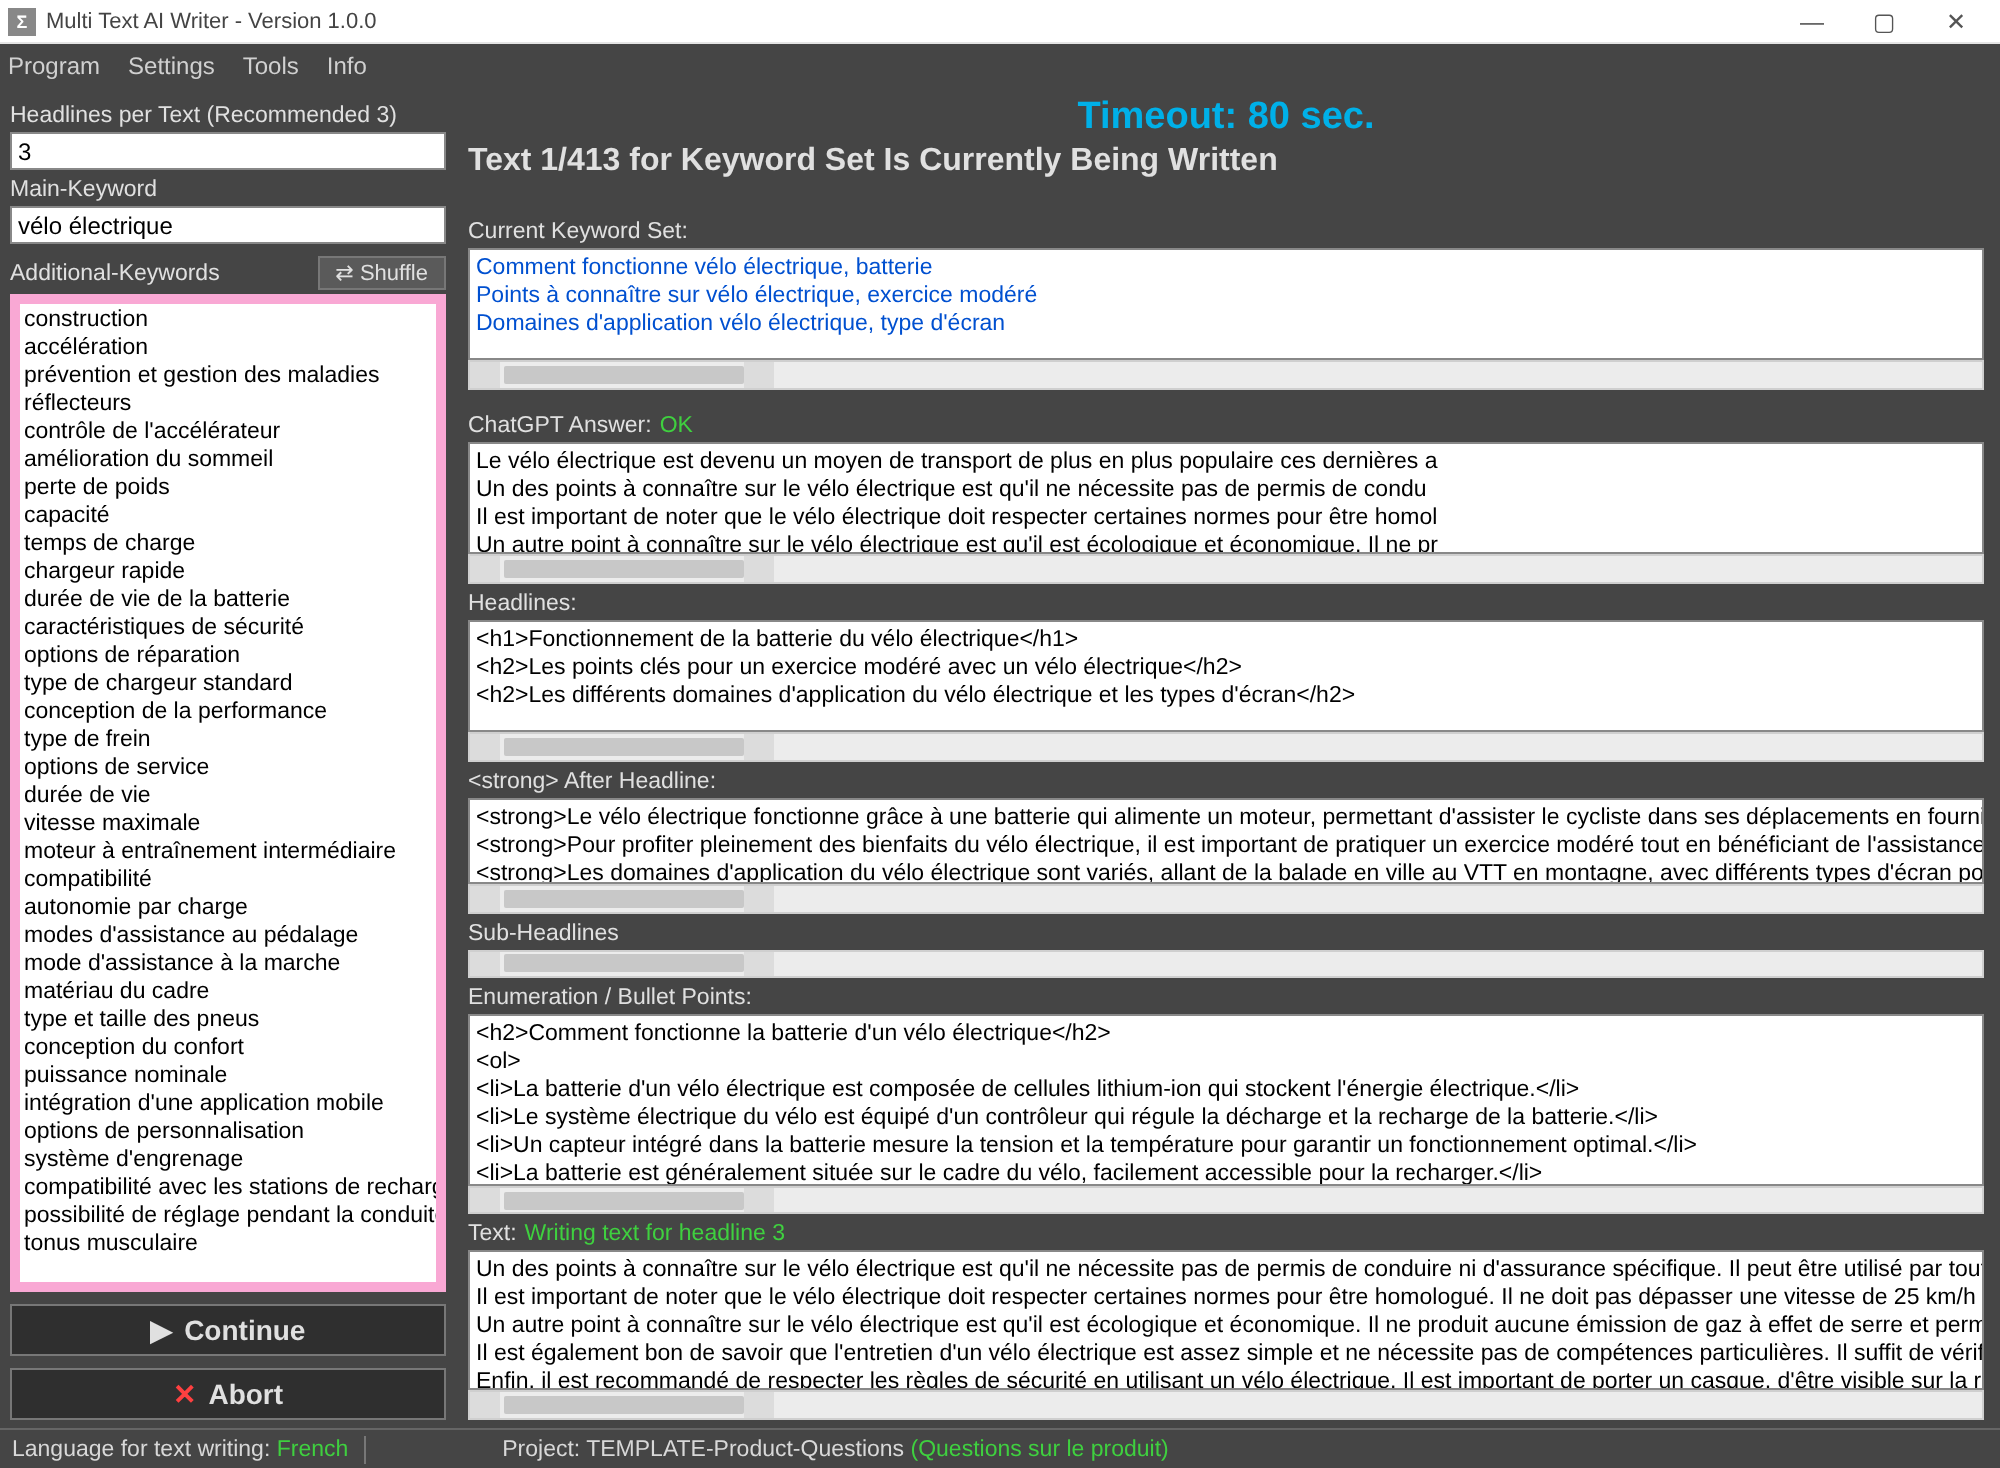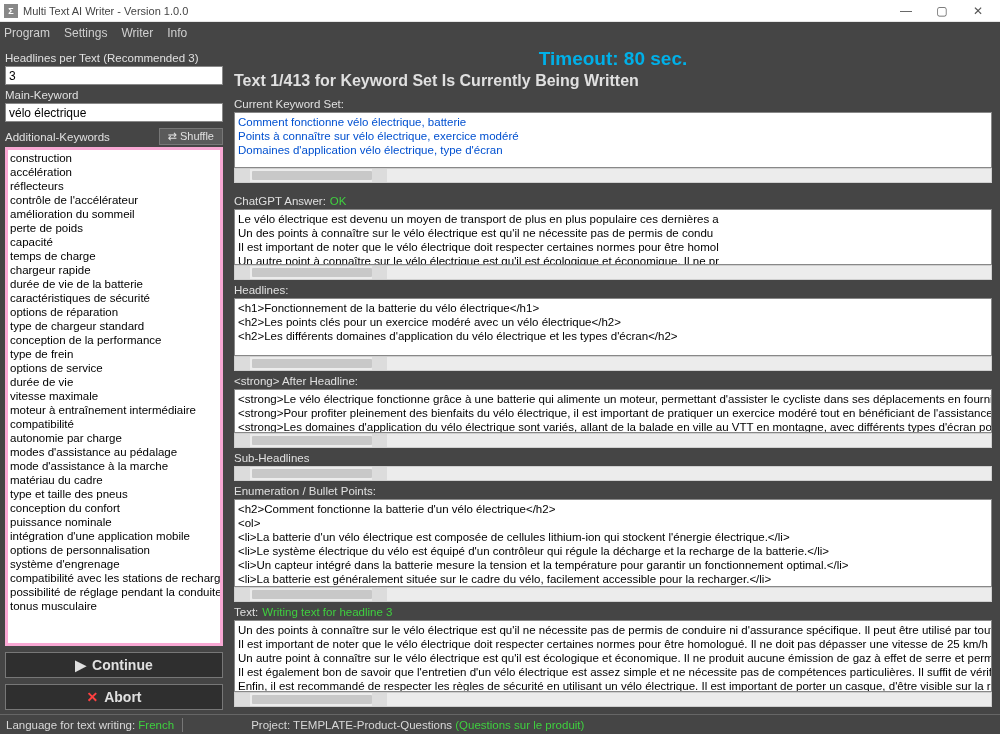--- a/index.html
+++ b/index.html
@@ -65,21 +65,21 @@
     color:#e0e0e0;
     border:1px solid #777;
     font-size:11px;
     padding:1px 8px;
     margin-left:auto;
   }
   .listbox {
     flex:1;
     background:#fff;
     color:#000;
-    border:3px solid #f9a8d4;
+    border:5px solid #f9a8d4;
     overflow-y:auto;
     overflow-x:auto;
     margin-top:2px;
     font-size:11.5px;
     line-height:14px;
     padding:1px 2px;
   }
   .listbox div { white-space:nowrap; }
   .btn-wide {
     width:100%;
@@ -108,21 +108,21 @@
     text-align:center;
     color:#00b0e8;
     font-size:19px;
     font-weight:bold;
     margin-bottom:2px;
   }
   .heading {
     color:#e0e0e0;
     font-size:16px;
     font-weight:600;
-    margin-bottom:4px;
+    margin-bottom:16px;
   }
   .sec-label { font-size:11.5px;color:#e0e0e0; margin-top:4px;margin-bottom:2px;}
   .sec-label .ok { color:#3fd03f; margin-left:4px;}
   .sec-label .wr { color:#3fd03f; margin-left:4px;}
   .panel {
     background:#fff;
     color:#000;
     border:1px solid #888;
     font-size:11.5px;
     line-height:14px;
@@ -174,41 +174,42 @@
   <span>Multi Text AI Writer - Version 1.0.0</span>
   <span class="spacer"></span>
   <span class="winbtn">—</span>
   <span class="winbtn">▢</span>
   <span class="winbtn">✕</span>
 </div>
 
 <div class="menubar">
   <span>Program</span>
   <span>Settings</span>
-  <span>Writer</span>
+  <span>Tools</span>
   <span>Info</span>
 </div>
 
 <div class="main">
 
   <div class="left">
     <div class="lbl">Headlines per Text (Recommended 3)</div>
     <input class="inp" value="3" style="">
 
     <div class="lbl">Main-Keyword</div>
     <input class="inp" value="vélo électrique" style="">
 
     <div class="addrow">
       <span class="lbl" style="margin:0">Additional-Keywords</span>
       <button class="shuffle">⇄  Shuffle</button>
     </div>
 
     <div class="listbox" id="kwlist">
         <div>construction</div>
         <div>accélération</div>
+        <div>prévention et gestion des maladies</div>
         <div>réflecteurs</div>
         <div>contrôle de l'accélérateur</div>
         <div>amélioration du sommeil</div>
         <div>perte de poids</div>
         <div>capacité</div>
         <div>temps de charge</div>
         <div>chargeur rapide</div>
         <div>durée de vie de la batterie</div>
         <div>caractéristiques de sécurité</div>
         <div>options de réparation</div>

